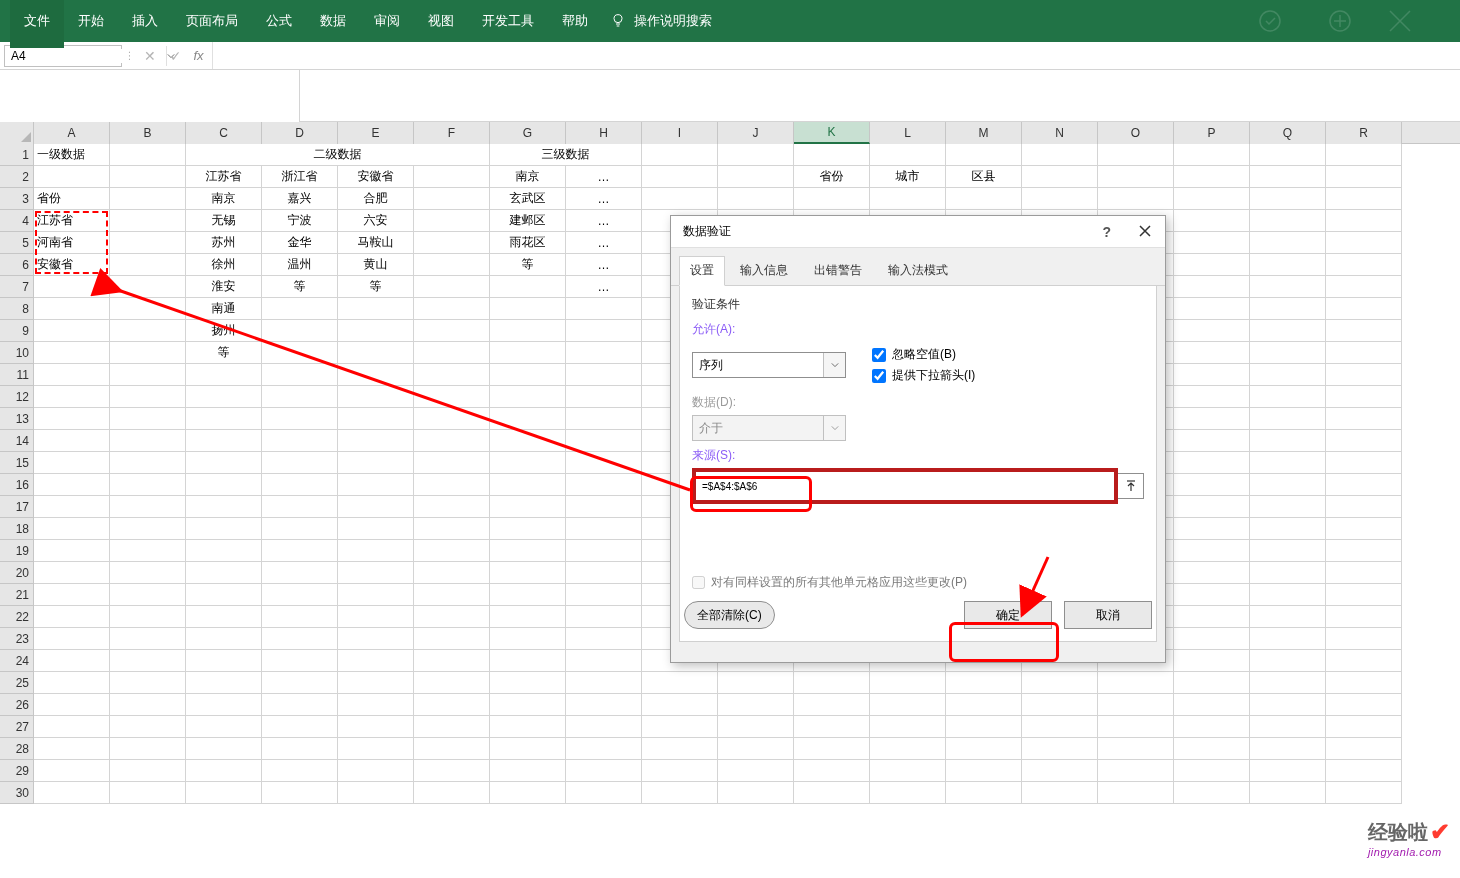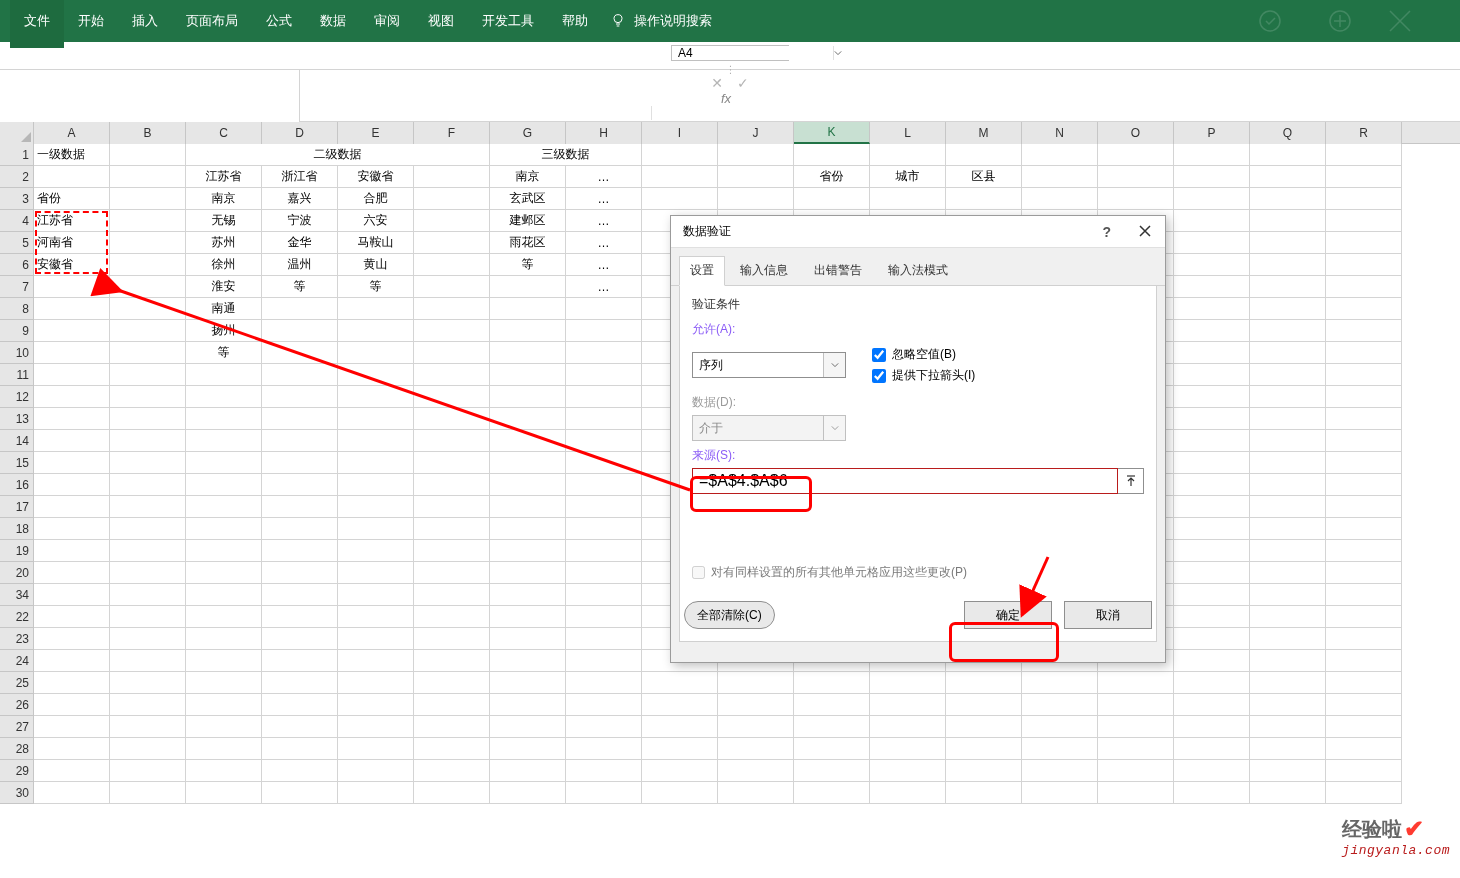--- a/index.html
+++ b/index.html
@@ -8,21 +8,21 @@
     
     .ribbon { background: #217346; height: 42px; display: flex; align-items: center; padding: 0 10px; position: relative; }
     .ribbon-tab { color: #fff; font-size: 13px; padding: 0 14px; height: 54px; display:flex; align-items:center; cursor:pointer; }
     .ribbon-tab.file { background: #1e6b3f; }
     .tell-me { display:flex; align-items:center; color:#fff; font-size:13px; margin-left:8px; gap:8px; }
     .tell-me svg { width:16px; height:16px; }
     .ribbon-decor { position:absolute; right:10px; top:6px; opacity:.15; }
     .ribbon-decor svg { width:200px; height:30px; }
 
     
-    .fb-row { height:28px; border-bottom:1px solid #d4d4d4; display:flex; align-items:center; background:#fff;flex-direction:column; }
+    .fb-row { height:28px; border-bottom:1px solid #d4d4d4; display:flex; align-items:center; background:#fff; }
     .namebox-wrap { width:118px; height:22px; margin:3px 4px; border:1px solid #c0c0c0; display:flex; align-items:center; background:#fff; }
     .namebox { flex:1; font-size:12px; padding-left:6px; border:none; outline:none; }
     .namebox-arrow { width:16px; height:100%; display:flex; align-items:center; justify-content:center; border-left:1px solid #e0e0e0; }
     .namebox-arrow svg{width:8px;height:8px;}
     .fb-divider { width:6px; height:22px; display:flex; align-items:center; justify-content:center; color:#b0b0b0; font-size:10px; letter-spacing:-1px;}
     .fb-icons { display:flex; align-items:center; gap:14px; padding:0 12px; color:#b5b5b5; }
     .fb-icons span{font-size:14px;}
     .fx { font-style:italic; font-size:13px; color:#888; padding-right:8px;}
     .formula-input { flex:1; height:100%; border:none; outline:none; font-size:12px; padding-left:2px; border-left:1px solid #e0e0e0;}
     .formula-dummy { height: 52px; border-bottom:1px solid #d4d4d4; background:#fff; border-left:1px solid #d4d4d4; margin-left:299px;}
@@ -61,42 +61,42 @@
     .field-label { font-size:12px; color:#8b5cf6; margin:6px 0 4px 0;}
     .field-label.disabled{color:#9b9b9b;}
     .row-inline{display:flex;align-items:center;gap:26px;}
     .select-box { width:154px; height:26px; border:1px solid #8f8f8f; background:#fff; display:flex; align-items:center; font-size:12px; padding-left:6px; position:relative;}
     .select-box.disabled{background:#f3f3f3;color:#8a8a8a;border-color:#c0c0c0;}
     .select-arrow{position:absolute;right:0;top:0;width:22px;height:100%;border-left:1px solid #c0c0c0;display:flex;align-items:center;justify-content:center;background:#f5f5f5;}
     .select-arrow svg{width:8px;height:8px;}
     .check-row{display:flex;align-items:center;gap:6px;font-size:12px;margin:4px 0;}
     .check-row input{width:14px;height:14px;}
     .source-wrap{display:flex;align-items:center;gap:0;margin-top:2px;}
-    .source-input{flex:1;height:26px;border:1px solid #b91c1c;font-size:16px;padding-left:6px;outline:none;}
+    .source-input{flex:1;height:36px;border:4px solid #b91c1c;font-size:10px;padding-left:6px;outline:none;}
     .range-btn{width:26px;height:26px;border:1px solid #8f8f8f;border-left:none;background:#fff;display:flex;align-items:center;justify-content:center;}
     .range-btn svg{width:12px;height:12px;}
     .apply-row{display:flex;align-items:center;gap:6px;font-size:12px;color:#7a7a7a;margin-top:70px;}
     .dlg-footer{position:absolute;bottom:12px;left:0;right:0;display:flex;align-items:center;padding:0 4px;}
     .btn{min-width:88px;height:28px;border:1px solid #8f8f8f;background:#e9e9e9;font-size:12px;display:flex;align-items:center;justify-content:center;cursor:pointer;}
     .btn-clear{padding:0 12px;border-radius:14px;}
     .footer-right{margin-left:auto;display:flex;gap:12px;}
 
     
     .hl{position:absolute;border:3px solid #ff0000;border-radius:6px;pointer-events:none;z-index:20;}
     .hl-source{top:476px;left:690px;width:122px;height:36px;}
     .hl-ok{top:622px;left:949px;width:110px;height:40px;}
     
     .arrow1{position:absolute;z-index:15;pointer-events:none;}
     .arrow1 svg{overflow:visible;}
 
     
     .wm{position:absolute;right:10px;bottom:20px;z-index:30;font-family:Arial;}
     .wm .t1{font-size:20px;font-weight:bold;color:#666;display:flex;align-items:center;gap:2px;}
     .wm .t1 .chk{color:#ff3b30;font-size:24px;}
-    .wm .t2{font-size:13px;color:#b91c1c;font-style:italic;letter-spacing:.5px;font-family:Liberation Mono, monospace;}
+    .wm .t2{font-size:11px;color:#a21caf;font-style:italic;letter-spacing:.5px;}
   </style>
 </head>
 <body>
 
 <div class="ribbon">
   <div class="ribbon-tab file">文件</div>
   <div class="ribbon-tab">开始</div>
   <div class="ribbon-tab">插入</div>
   <div class="ribbon-tab">页面布局</div>
   <div class="ribbon-tab">公式</div>
@@ -580,21 +580,21 @@
         <div class="cell "></div>
         <div class="cell "></div>
         <div class="cell "></div>
         <div class="cell "></div>
         <div class="cell "></div>
         <div class="cell "></div>
         <div class="cell "></div>
         <div class="cell "></div>
       </div>
       <div class="row">
-        <div class="row-h">34</div>
+        <div class="row-h">21</div>
         <div class="cell "></div>
         <div class="cell "></div>
         <div class="cell "></div>
         <div class="cell "></div>
         <div class="cell "></div>
         <div class="cell "></div>
         <div class="cell "></div>
         <div class="cell "></div>
         <div class="cell "></div>
         <div class="cell "></div>

